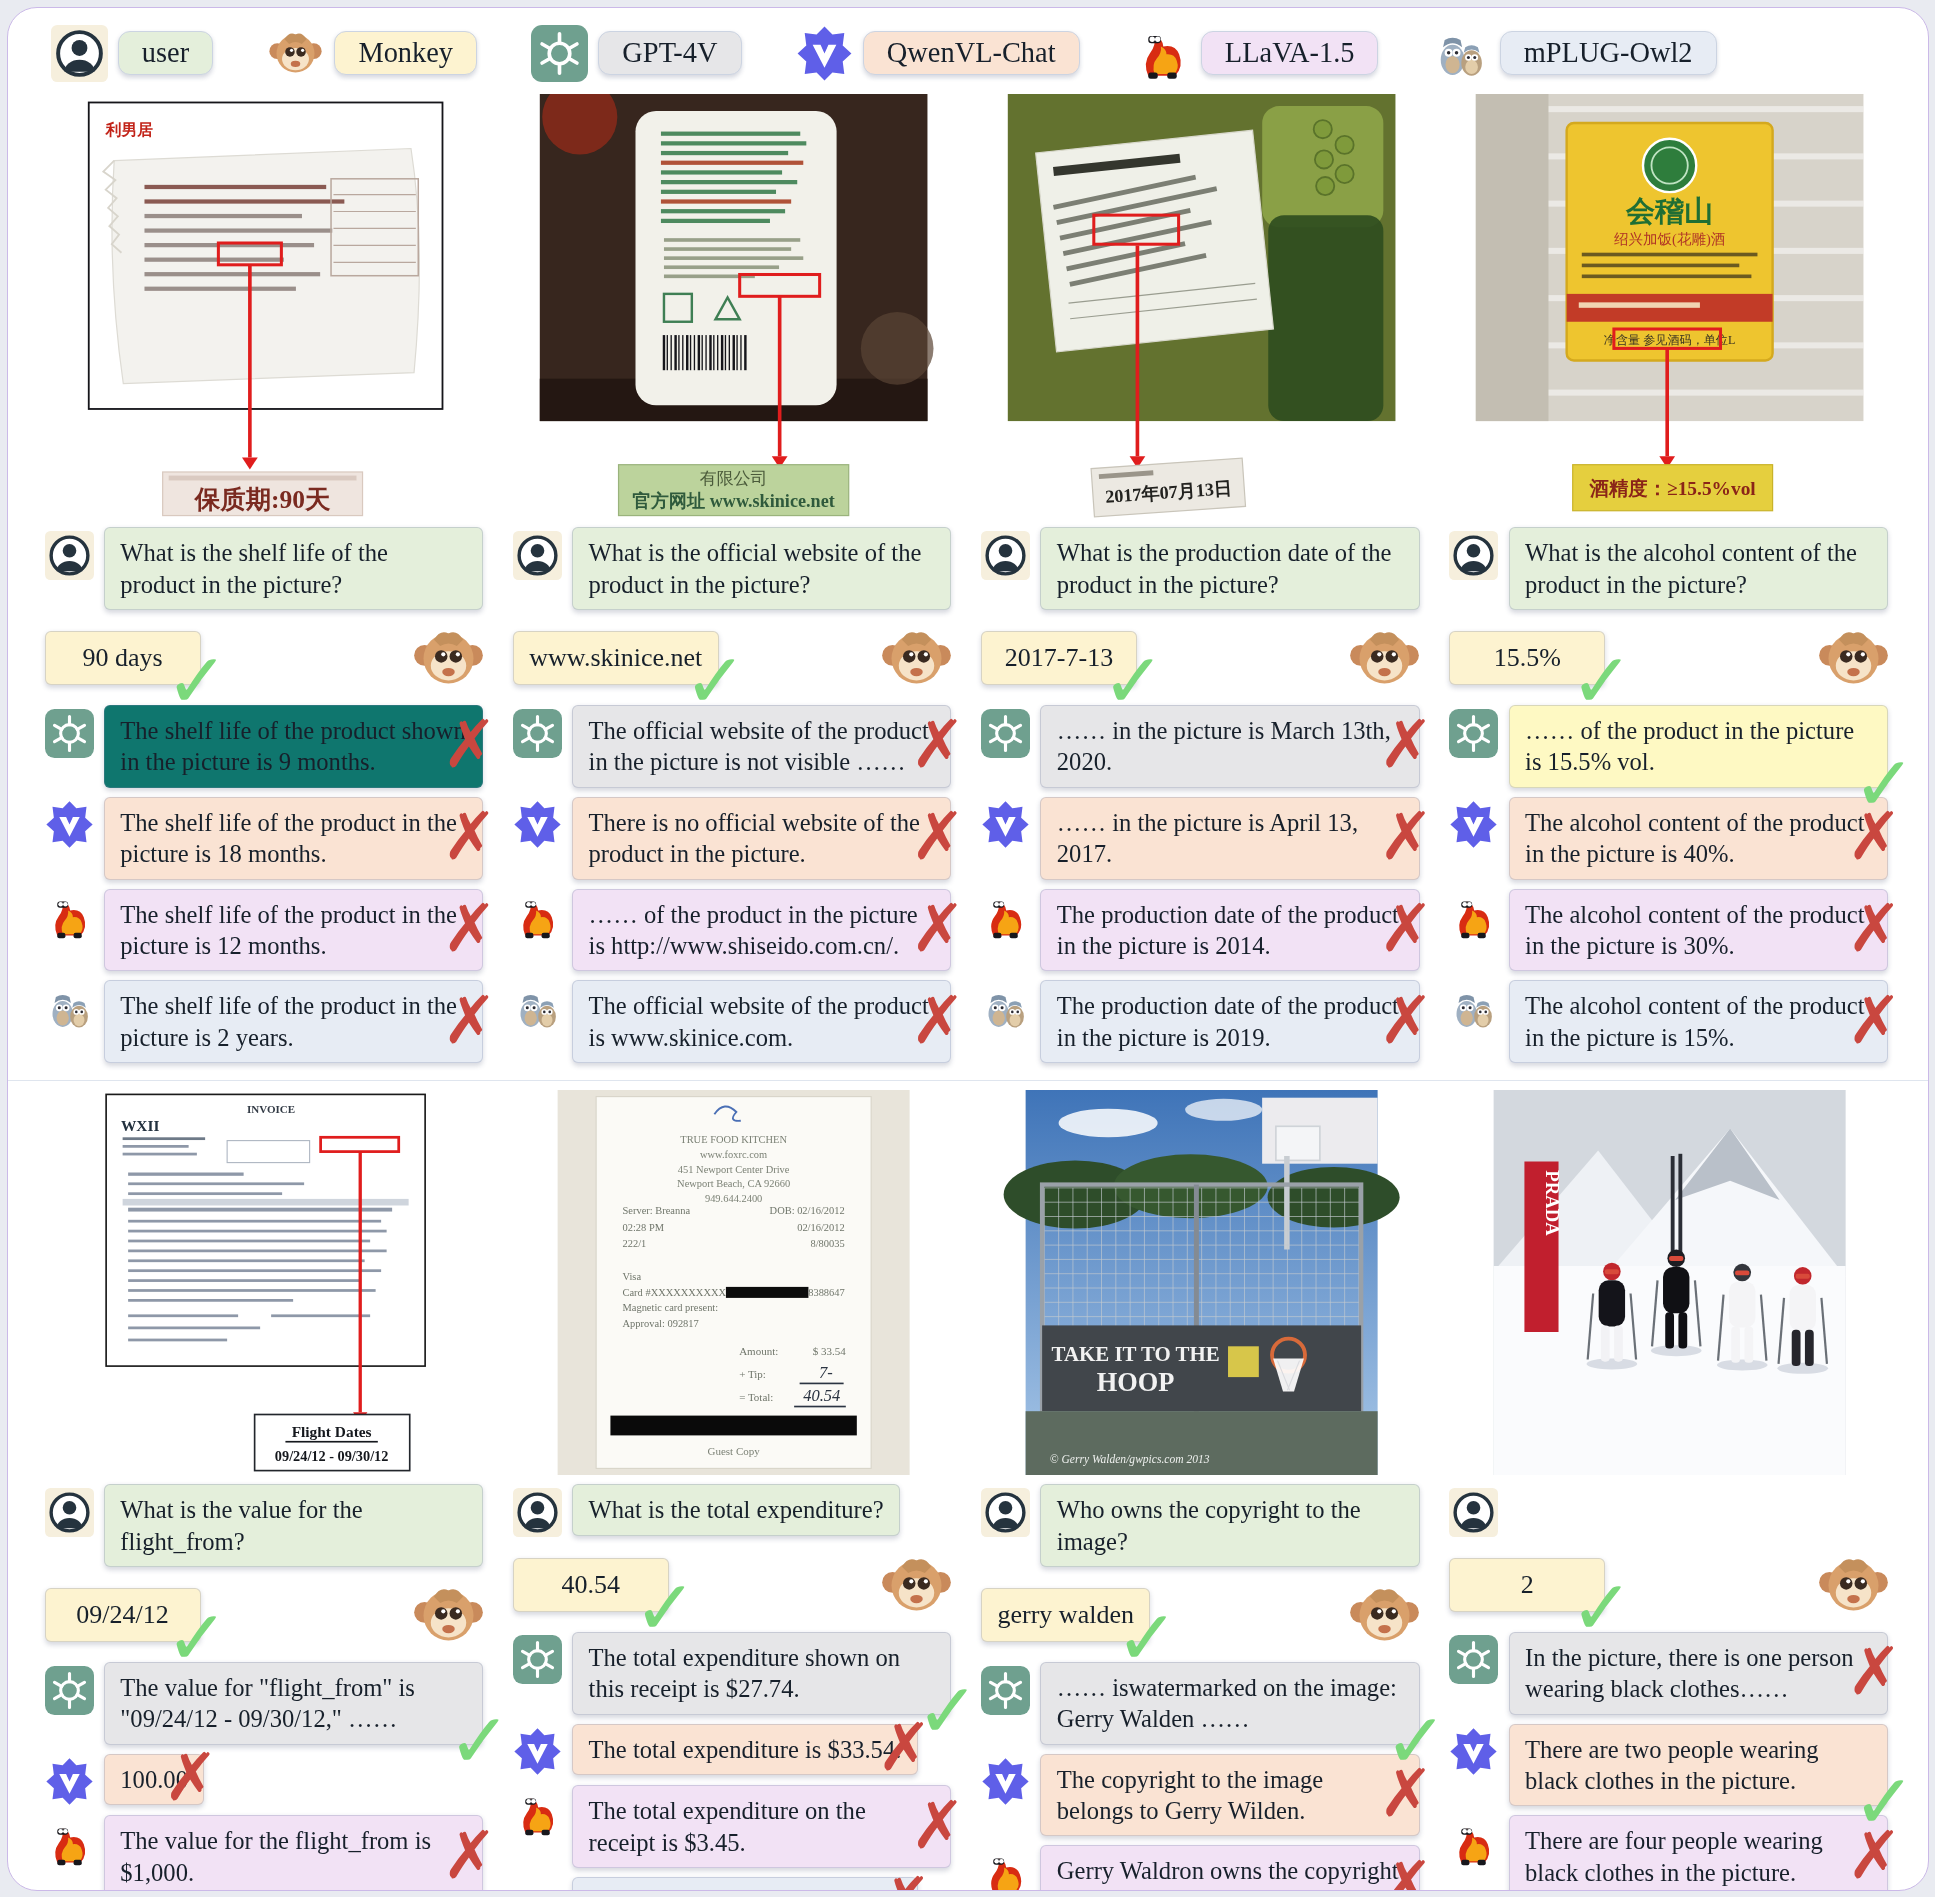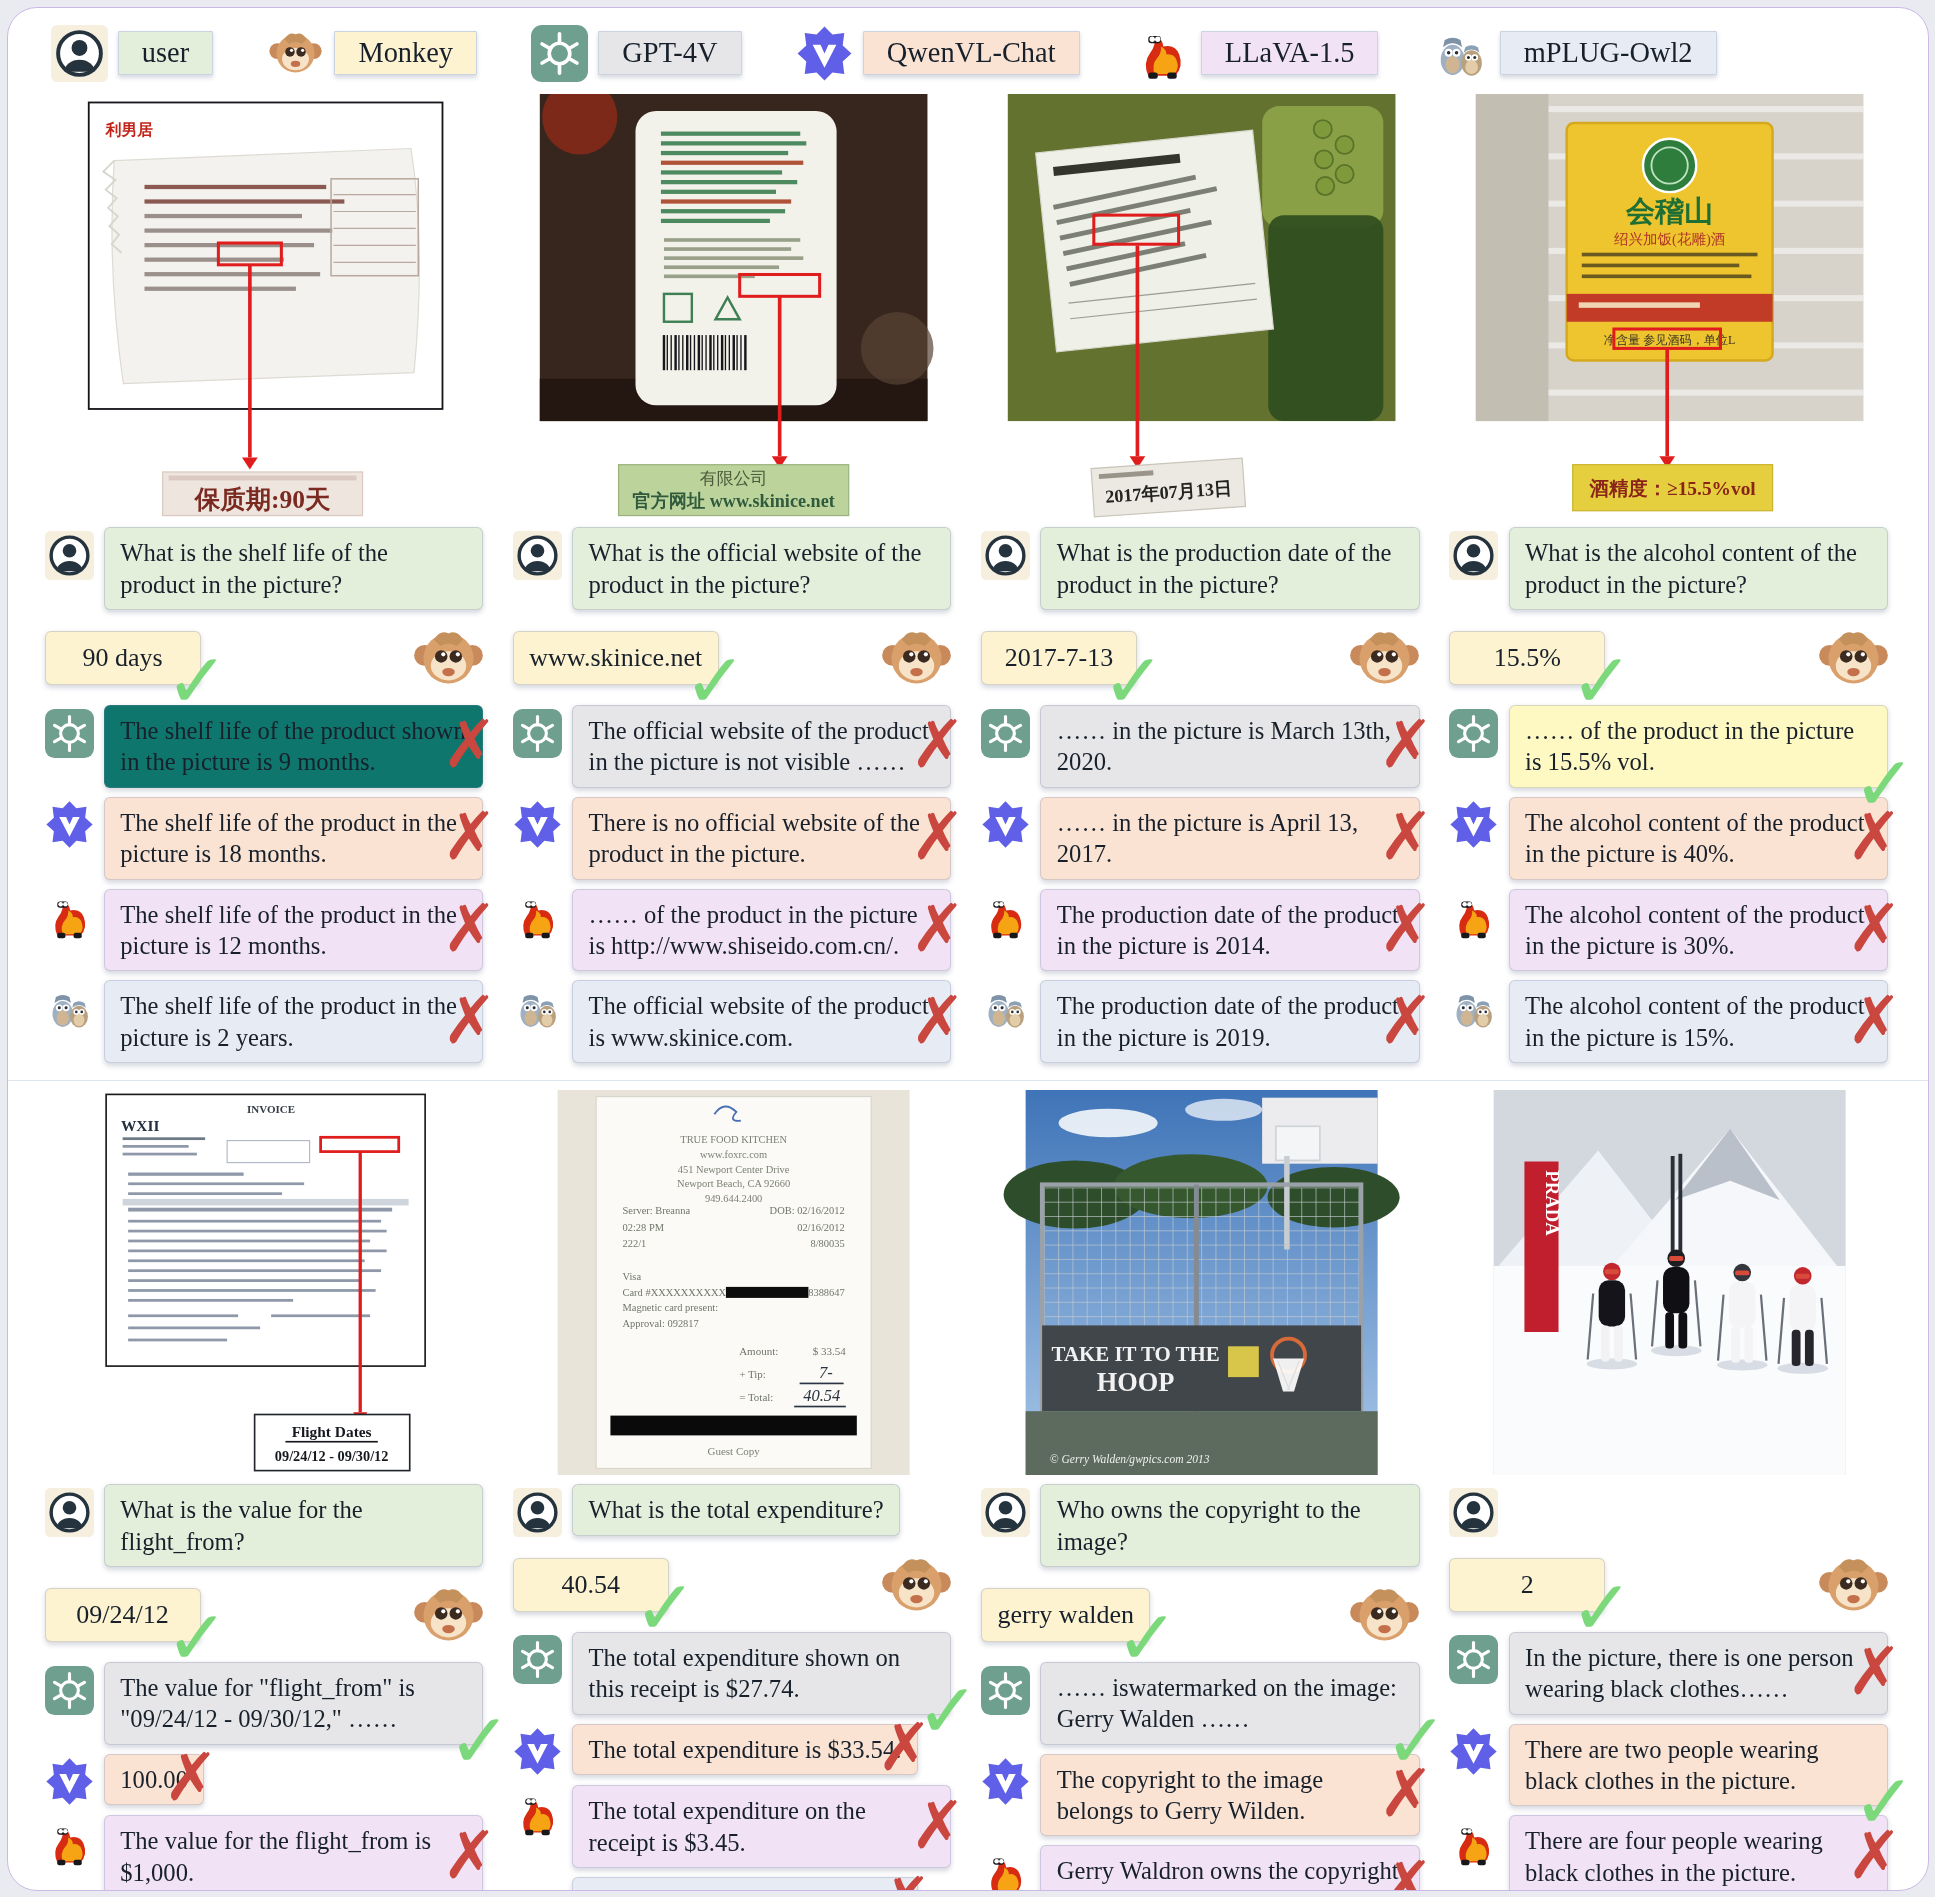--- a/index.html
+++ b/index.html
@@ -1,21 +1,21 @@
 <!DOCTYPE html>
 <html style="font-size:10.3px"><head>
 <meta charset="utf-8">
 <style>
   html,body{margin:0;padding:0;width:1936px;height:1897px;background:#e9ebf1;
     font-family:"Liberation Serif",serif;color:#17202b;}
   .frame{position:absolute;left:6.5px;top:6.5px;right:6.5px;bottom:6.5px;background:#fff;
     border:1.9px solid #cbb9e8;border-radius:30px;overflow:hidden;}
   .legend{display:flex;align-items:center;padding:17px 43px 3.9px;}
   .legend-item{display:flex;align-items:center;gap:10.3px;margin-right:54px;}
-  .legend-bubble{font-size:28.4px;padding:5.2px 23px;border-radius:1px;
+  .legend-bubble{font-size:28.4px;padding:5.2px 23px;border-radius:12px;
     border:0.6px solid #ccd4e2;box-shadow:0 2.6px 4.5px rgba(40,50,90,.18);white-space:nowrap;}
   .avatar{flex:none;display:inline-block;}
   .legend .avatar{width:57px;height:57px;}
   .avatar svg{width:100%;height:100%;display:block;}
   .section{display:grid;grid-template-columns:repeat(4,1fr);gap:27px;padding:9px 37px 17px;}
   #section-1{border-top:1.3px solid #dfe5ee;}
   .panel{display:flex;flex-direction:column;min-width:0;}
   .image-zone{height:424px;}
   .image-zone.row2{height:385px;}
   .scene{width:100%;height:100%;}

